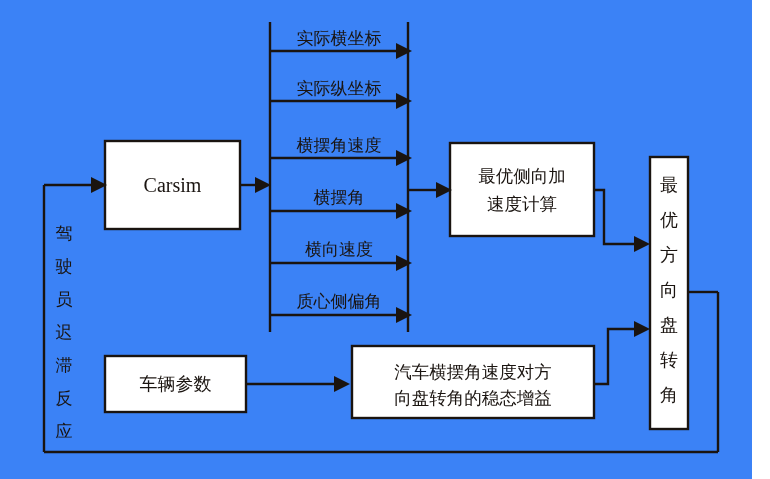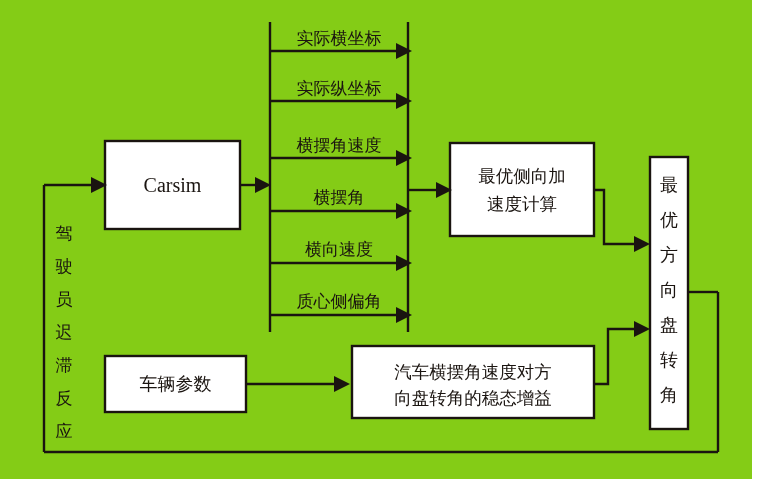--- a/index.html
+++ b/index.html
@@ -7,21 +7,21 @@
     padding: 0;
     background: #ffffff;
   }
   body {
     font-family: "Liberation Serif", "DejaVu Serif", serif;
   }
   #diagram-root {
     position: relative;
     width: 752px;
     height: 479px;
-    background: #84cc16;
+    background: #3b82f6;
     overflow: hidden;
   }
   svg#diagram-svg {
     display: block;
     width: 770px;
     height: 479px;
   }
   .blk {
     fill: #ffffff;
     stroke: #1a1410;

